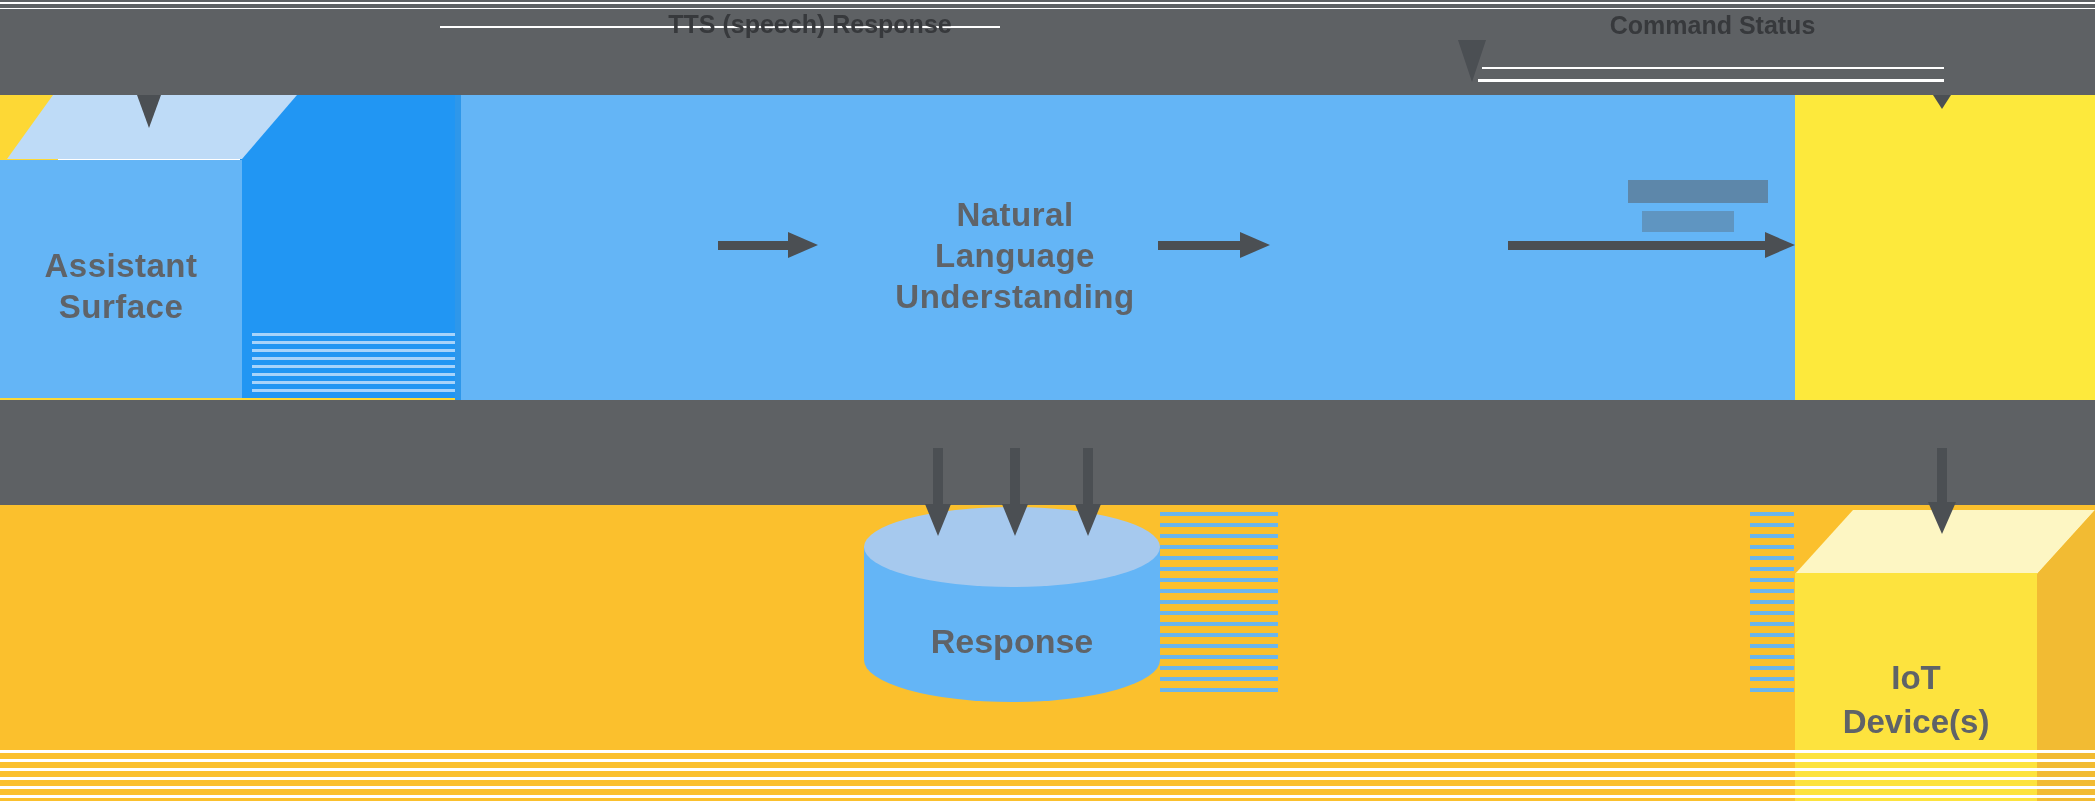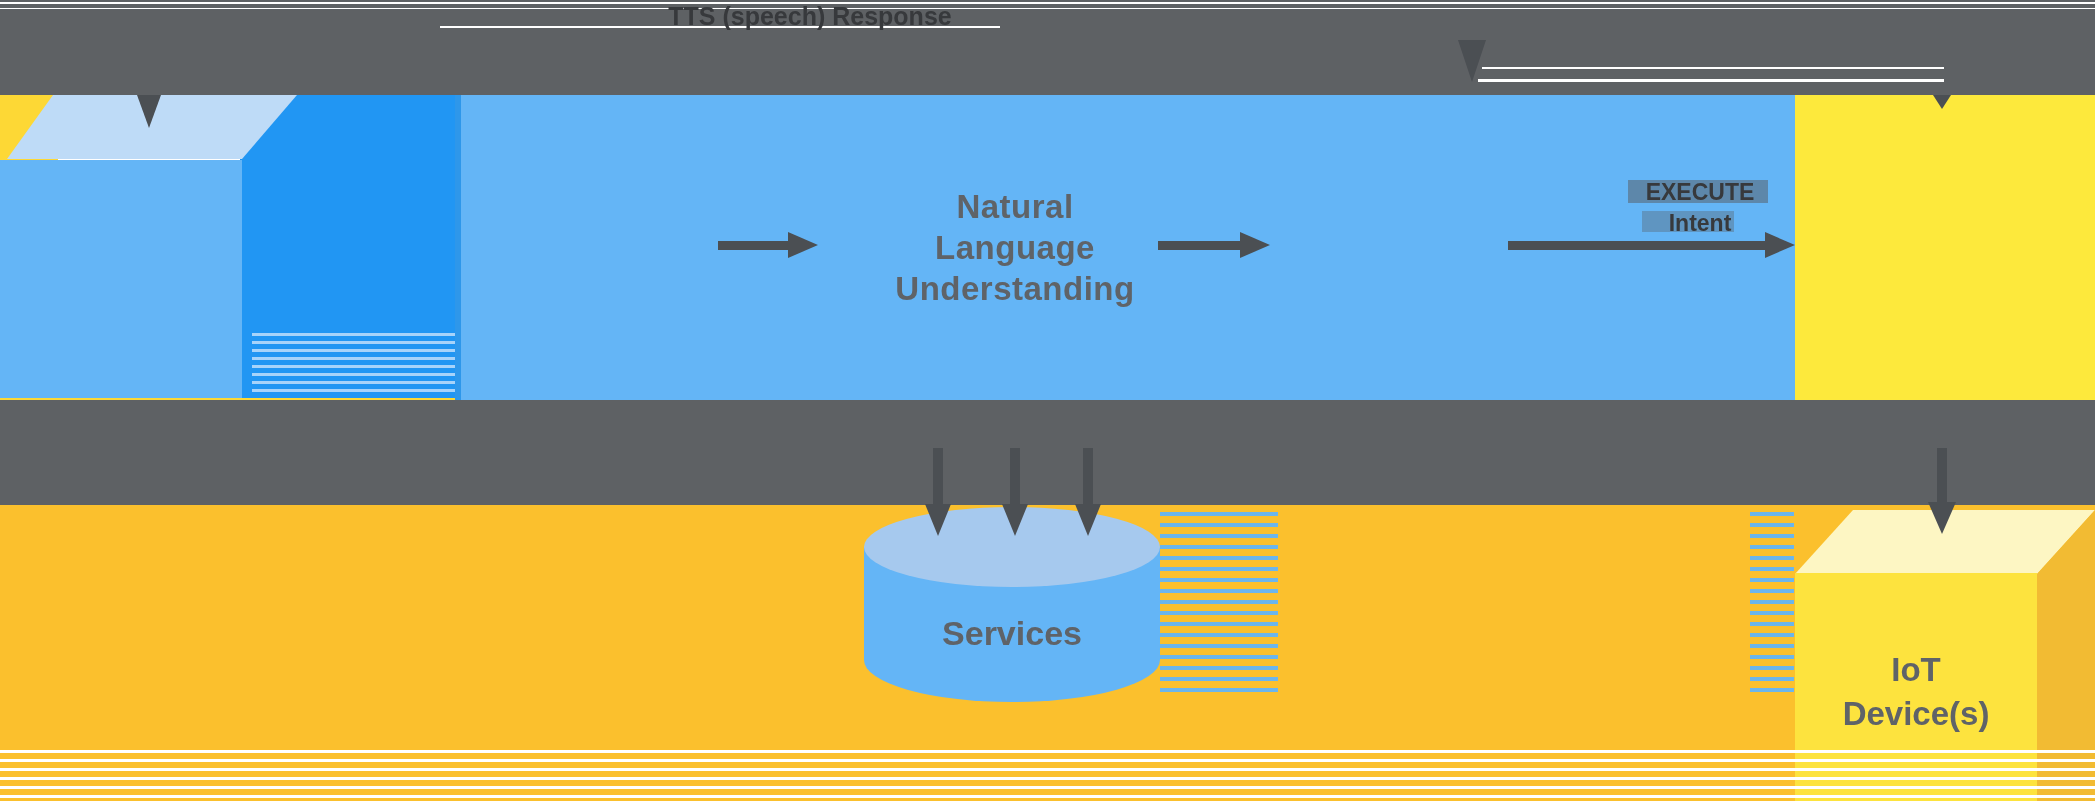--- a/index.html
+++ b/index.html
@@ -3,21 +3,21 @@
 <meta charset="utf-8">
 <style>
   html,body{margin:0;padding:0;background:#ffffff;}
   .diagram{
     position:relative;width:2095px;height:809px;overflow:hidden;background:#ffffff;
     font-family:"Liberation Sans","DejaVu Sans",sans-serif;
   }
   .abs{position:absolute;}
   .lbl{
     position:absolute;font-weight:700;color:var(--text-gray);
-    text-align:center;white-space:pre-line;
+    text-align:center;white-space:pre-line;margin-top:8px;
   }
   .lbl-node{font-size:33px;line-height:41px;letter-spacing:0.5px;}
   .lbl-band{font-size:25px;line-height:26px;color:var(--band-text);}
   .wl{position:absolute;background:#ffffff;}
   .shaft{position:absolute;background:var(--arrow-gray);}
   .head-right{
     position:absolute;width:0;height:0;
     border-top:13px solid transparent;border-bottom:13px solid transparent;
     border-left:30px solid var(--arrow-gray);
   }
@@ -62,50 +62,51 @@
   <div class="head-right" style="left:425px;top:232px;"></div>
   <div class="shaft" style="left:718px;top:241px;width:70px;height:9px;"></div>
   <div class="head-right" style="left:788px;top:232px;"></div>
   <div class="shaft" style="left:1158px;top:241px;width:82px;height:9px;"></div>
   <div class="head-right" style="left:1240px;top:232px;"></div>
   <div class="shaft" style="left:1508px;top:241px;width:257px;height:9px;"></div>
   <div class="head-right" style="left:1765px;top:232px;"></div>
 
   <div class="abs" style="left:1628px;top:180px;width:140px;height:23px;background:rgba(86,90,94,0.5);"></div>
   <div class="abs" style="left:1642px;top:211px;width:92px;height:21px;background:rgba(86,90,94,0.35);"></div>
-  <div class="lbl" style="left:1600px;top:177px;width:200px;font-size:23px;line-height:31px;color:var(--band-text);">EXECUTE
-Intent</div>
 
   <div class="abs" style="left:1795px;top:95px;width:300px;height:305px;background:var(--partner-yellow);"></div>
   <div class="head-down" style="left:1933px;top:95px;border-left-width:9px;border-right-width:9px;border-top-width:14px;"></div>
 
   <div class="head-down" style="left:1458px;top:40px;border-left-width:14px;border-right-width:14px;border-top-width:42px;"></div>
 
   <div class="abs" style="left:240px;top:95px;width:215px;height:303px;background:var(--cube-side-blue);"></div>
   <div class="abs" style="left:252px;top:328px;width:203px;height:68px;background:repeating-linear-gradient(180deg, rgba(190,222,251,0) 0 5px, rgba(190,222,251,0.85) 5px 8px);"></div>
   <div class="abs" style="left:0;top:95px;width:300px;height:66px;background:var(--cube-top-blue);clip-path:polygon(7px 64px,53px 0px,297px 0px,242px 64px);"></div>
   <div class="abs" style="left:0;top:160px;width:242px;height:238px;background:var(--assistant-blue);"></div>
+  <div class="lbl lbl-node" style="left:0;top:237px;width:242px;">Assistant
+Surface</div>
   <div class="head-down" style="left:137px;top:95px;border-left-width:12px;border-right-width:12px;border-top-width:33px;"></div>
 
   <div class="abs" style="left:864px;top:547px;width:296px;height:155px;background:var(--cylinder-body-blue);border-radius:0 0 50% 50% / 0 0 42px 42px;"></div>
   <div class="abs" style="left:864px;top:507px;width:296px;height:80px;background:var(--cylinder-top-blue);border-radius:50%;"></div>
-  <div class="lbl" style="left:864px;top:613px;width:296px;font-size:34px;line-height:40px;">Services</div>
+  <div class="lbl" style="left:864px;top:613px;width:296px;font-size:34px;line-height:40px;">Response</div>
 
   <div class="shaft" style="left:933px;top:448px;width:10px;height:58px;"></div>
   <div class="shaft" style="left:1010px;top:448px;width:10px;height:58px;"></div>
   <div class="shaft" style="left:1083px;top:448px;width:10px;height:58px;"></div>
   <div class="head-down" style="left:925px;top:504px;"></div>
   <div class="head-down" style="left:1002px;top:504px;"></div>
   <div class="head-down" style="left:1075px;top:504px;"></div>
 
   <div class="abs" style="left:1795px;top:510px;width:300px;height:64px;background:var(--iot-top-yellow);clip-path:polygon(0px 64px,58px 0px,300px 0px,242px 64px);"></div>
   <div class="abs" style="left:2037px;top:510px;width:58px;height:291px;background:var(--iot-side-yellow);clip-path:polygon(0px 64px,58px 0px,58px 291px,0px 291px);"></div>
   <div class="abs" style="left:1795px;top:573px;width:242px;height:228px;background:var(--iot-front-yellow);"></div>
   <div class="lbl" style="left:1795px;top:648px;width:242px;font-size:33px;line-height:44px;">IoT
 Device(s)</div>
   <div class="shaft" style="left:1937px;top:448px;width:10px;height:56px;"></div>
   <div class="head-down" style="left:1928px;top:502px;border-left-width:14px;border-right-width:14px;"></div>
 
   <div class="lbl lbl-band" style="left:610px;top:3px;width:400px;">TTS (speech) Response</div>
+  <div class="lbl lbl-band" style="left:1530px;top:4px;width:365px;">Command Status</div>
 
   <div class="abs" style="left:0;top:744px;width:2095px;height:58px;background:repeating-linear-gradient(180deg, rgba(255,255,255,0) 0 6px, #ffffff 6px 9px);"></div>
 
 </div>
 
 </body></html>

